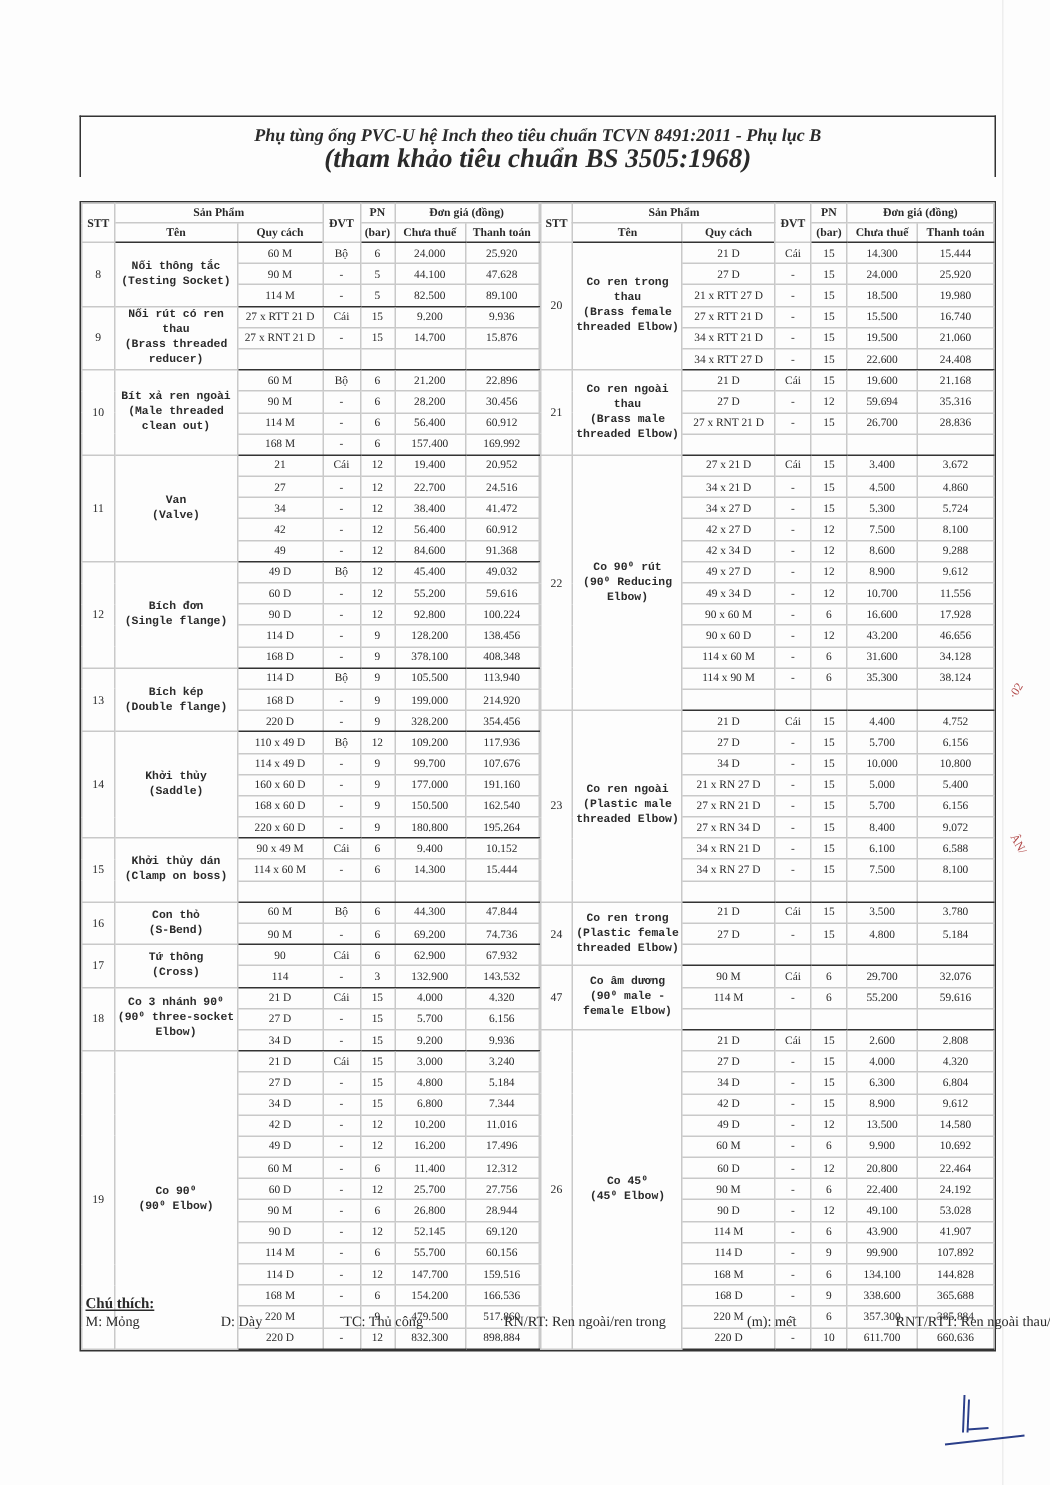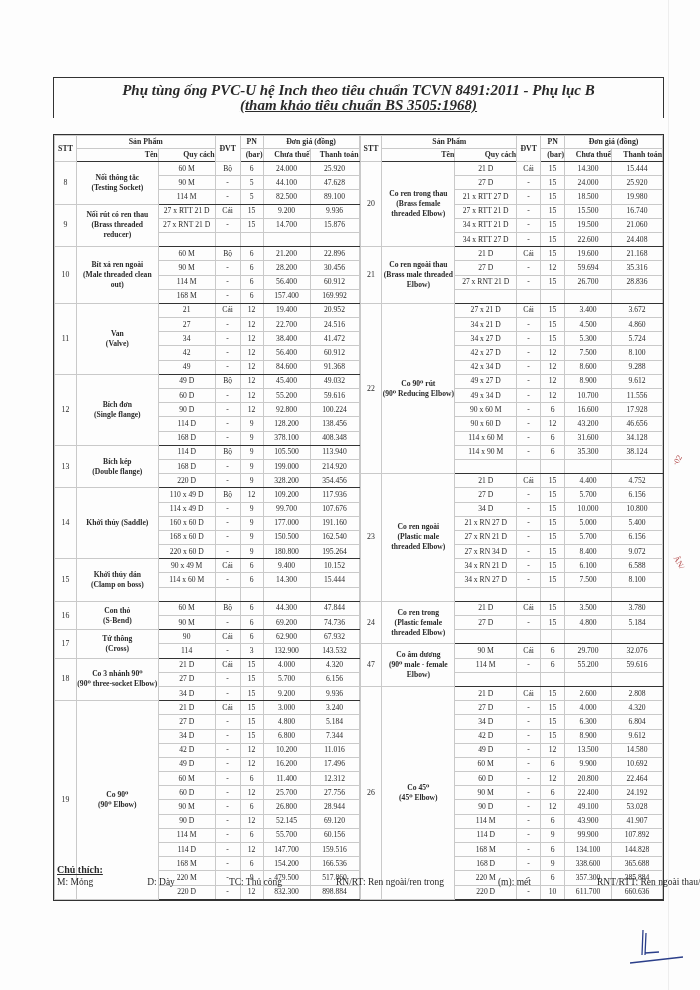--- a/index.html
+++ b/index.html
@@ -1,27 +1,27 @@
 <!DOCTYPE html>
 <html><head>
 <meta charset="utf-8">
 <style>
   html,body{margin:0;padding:0;background:#fff;}
   body{width:700px;height:990px;position:relative;overflow:hidden;font-family:"Liberation Serif","DejaVu Serif",serif;color:#2a2a2a;}
   .page{position:absolute;left:0;top:0;width:700px;height:990px;background:#fdfdfd;}
   .title-box{position:absolute;left:53px;top:77px;width:611px;height:41px;border:1.5px solid #333;border-bottom:none;box-sizing:border-box;text-align:center;}
-  .title-box .t1{font-style:italic;font-weight:bold;font-size:15px;margin-top:5px;line-height:15px;}
-  .title-box .t2{font-style:italic;font-weight:bold;font-size:15px;line-height:15px;text-decoration:underline;}
+  .title-box .t1{font-style:italic;font-weight:bold;font-size:12px;margin-top:5px;line-height:15px;}
+  .title-box .t2{font-style:italic;font-weight:bold;font-size:18px;line-height:15px;}
   .tables{position:absolute;left:53px;top:118px;width:611px;display:flex;border:1.5px solid #333;box-sizing:border-box;margin-top:16px;}
   table.half{border-collapse:collapse;table-layout:fixed;font-size:7.6px;}
   table.half td, table.half th{border:0.5px solid #c9c9c9;padding:0;text-align:center;height:13.2px;line-height:12px;white-space:nowrap;overflow:hidden;}
   table.half th{font-weight:bold;font-size:7.8px;height:12px;}
-  table.half thead tr:last-child th{border-bottom:1.5px solid #333;text-align:right;}
+  table.half thead tr:last-child th{border-bottom:1.5px solid #333;}
   table.half tr.grp-end td{border-bottom:1.5px solid #333;}
-  td.name{font-weight:bold;white-space:normal !important;line-height:10px !important;font-size:7.6px;}
+  td.name{font-weight:bold;white-space:normal !important;line-height:10px !important;font-size:7.6px;font-family:Liberation Mono, monospace;}
   td.stt{font-size:7.8px;}
   .left-half{border-right:1.5px solid #333;}
   .notes{position:absolute;left:57px;top:864px;width:640px;font-size:9.5px;}
   .notes .head{font-weight:bold;text-decoration:underline;font-size:10px;margin-bottom:2px;}
   .notes .line{display:flex;white-space:nowrap;gap:44px;}
   .notes .line span{margin-right:10px;}
   .stamp{position:absolute;left:668px;top:440px;width:30px;height:150px;color:#b24a4a;font-size:8px;}
   .stamp .a{position:absolute;left:4px;top:16px;transform:rotate(-60deg);}
   .stamp .b{position:absolute;left:4px;top:118px;transform:rotate(60deg);}
   .sig{position:absolute;left:625px;top:925px;width:60px;height:40px;}

